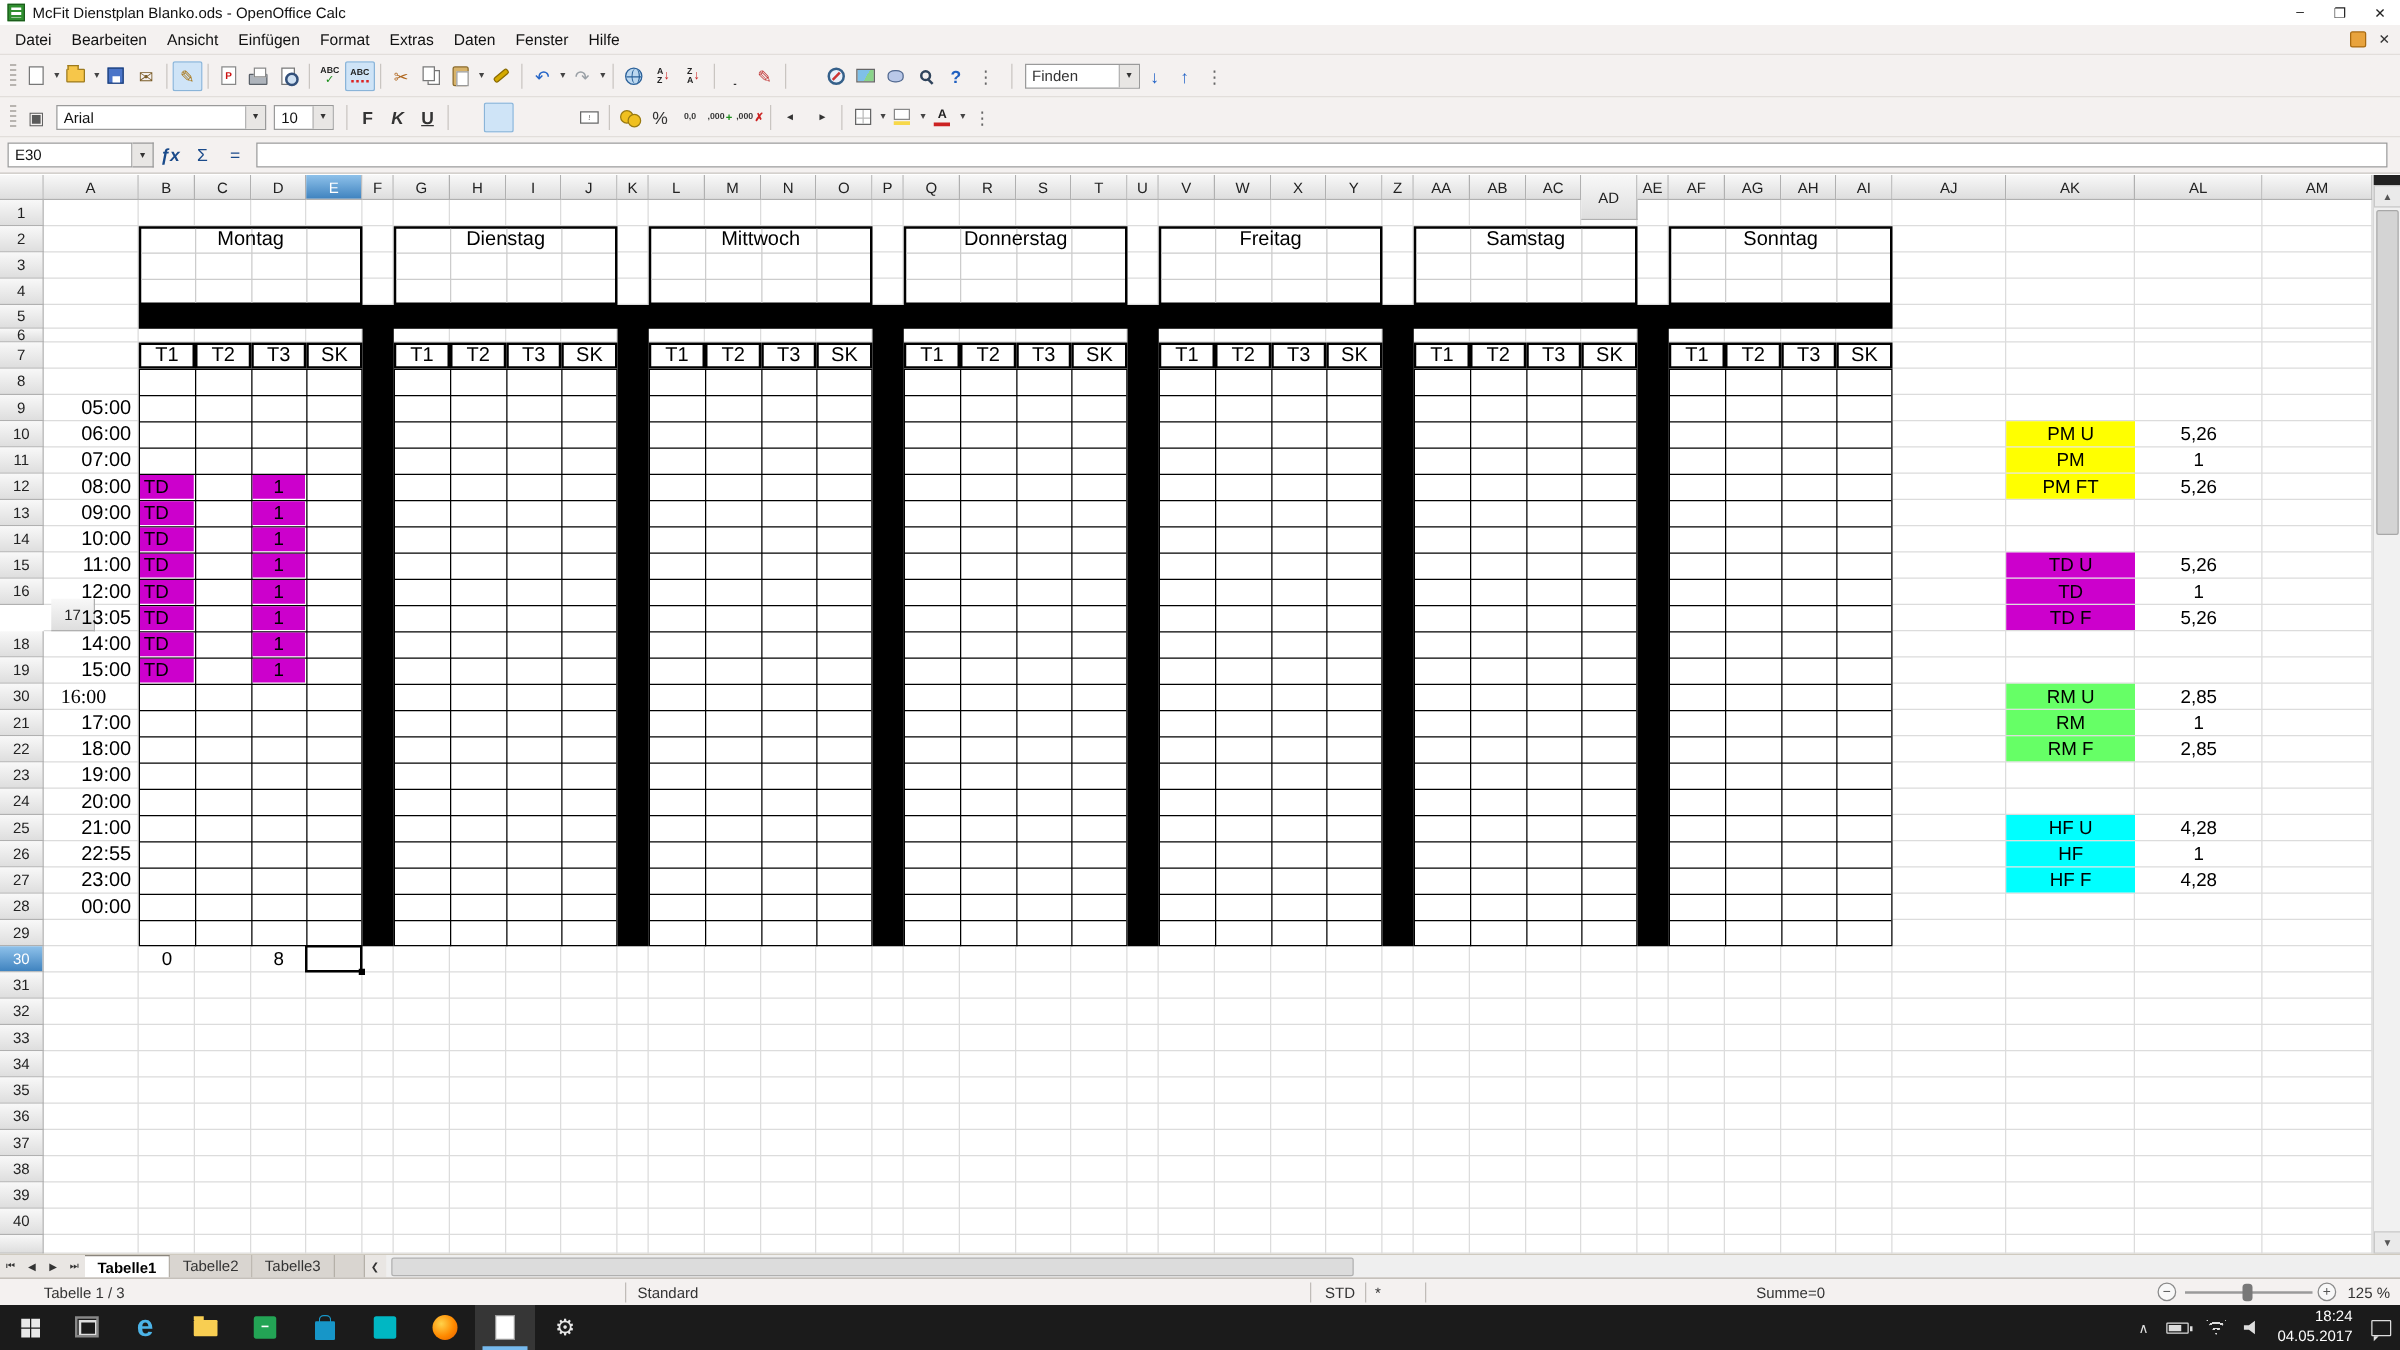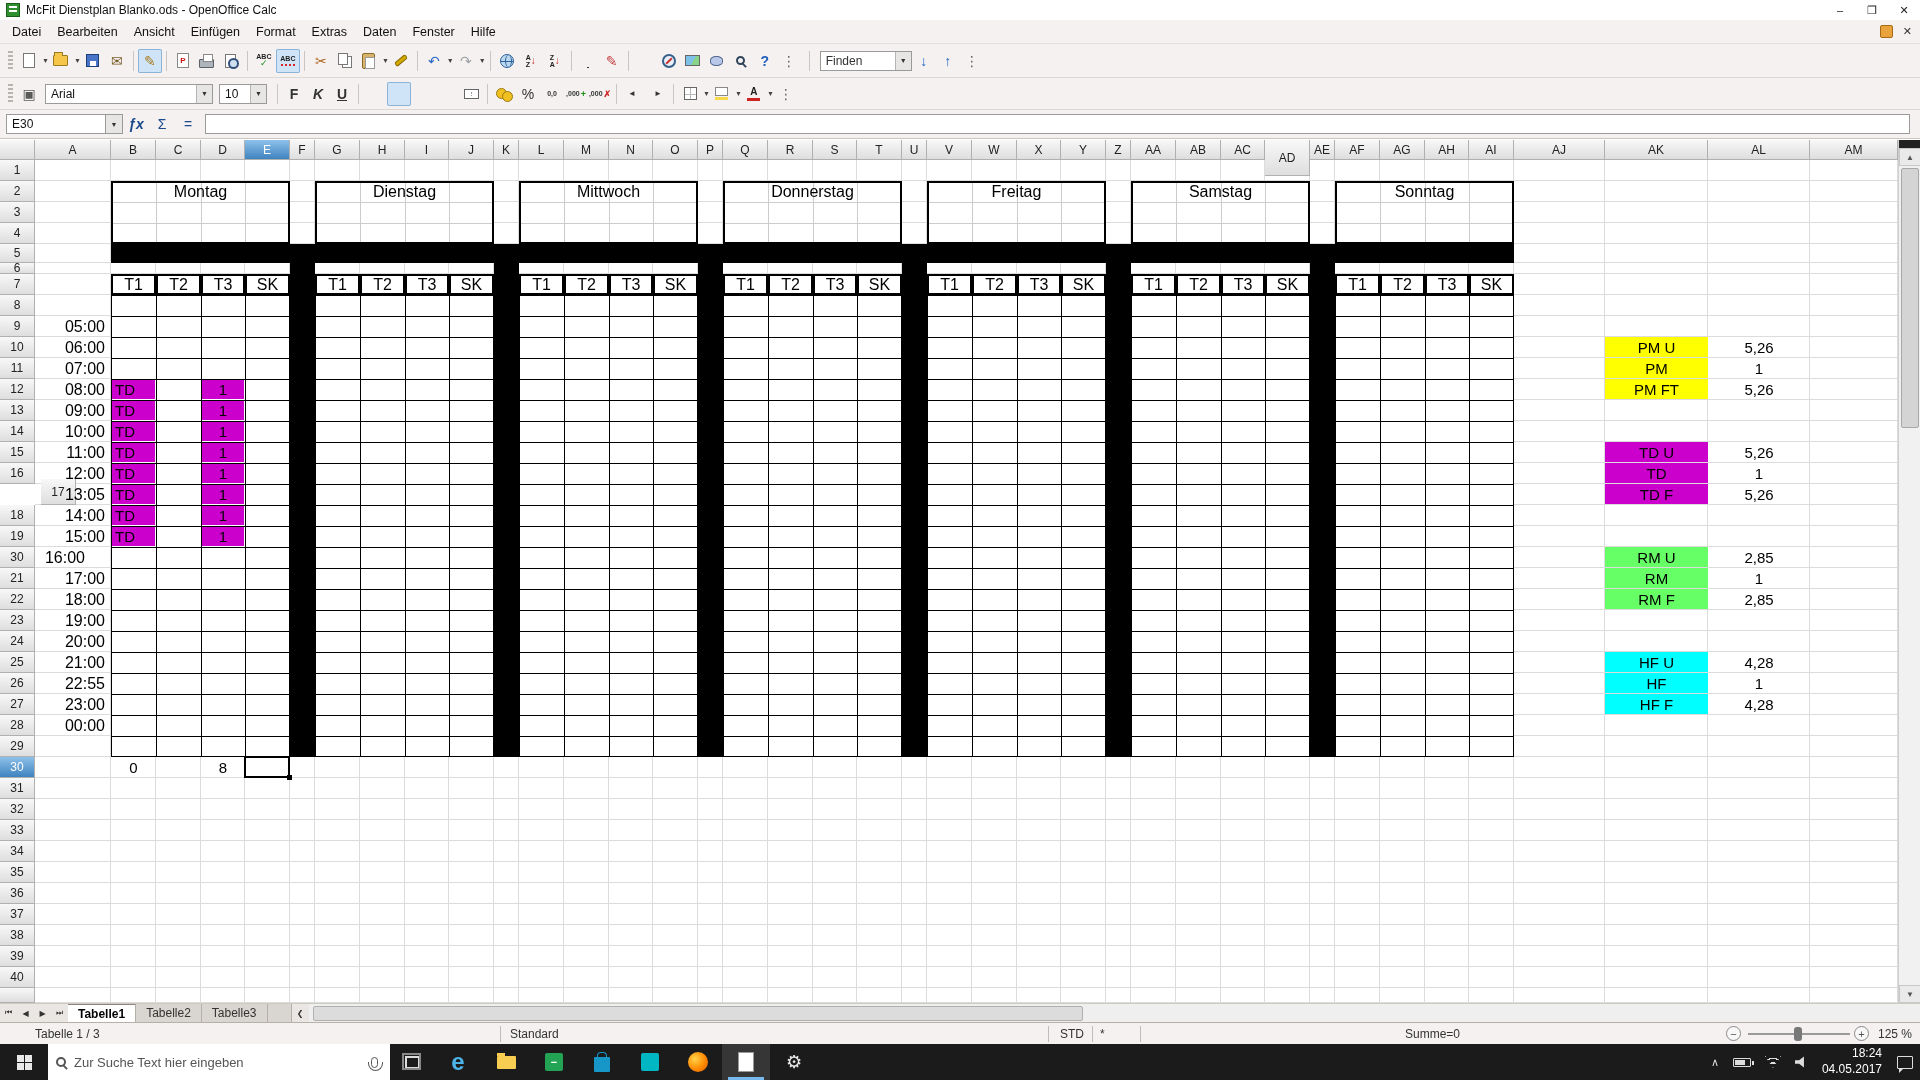--- a/index.html
+++ b/index.html
@@ -881,21 +881,21 @@
     <div class="time-cell" style="left: 35px; top: 197px; width: 76px; height: 21px; position: absolute;">06:00</div>
     <div class="time-cell" style="left: 35px; top: 218px; width: 76px; height: 21px; position: absolute;">07:00</div>
     <div class="time-cell" style="left: 35px; top: 239px; width: 76px; height: 21px; position: absolute;">08:00</div>
     <div class="time-cell" style="left: 35px; top: 260px; width: 76px; height: 21px; position: absolute;">09:00</div>
     <div class="time-cell" style="left: 35px; top: 281px; width: 76px; height: 21px; position: absolute;">10:00</div>
     <div class="time-cell" style="left: 35px; top: 302px; width: 76px; height: 21px; position: absolute;">11:00</div>
     <div class="time-cell" style="left: 35px; top: 323px; width: 76px; height: 21px; position: absolute;">12:00</div>
     <div class="time-cell" style="left: 35px; top: 344px; width: 76px; height: 21px; position: absolute;">13:05</div>
     <div class="time-cell" style="left: 35px; top: 365px; width: 76px; height: 21px; position: absolute;">14:00</div>
     <div class="time-cell" style="left: 35px; top: 386px; width: 76px; height: 21px; position: absolute;">15:00</div>
-    <div class="time-cell" style="left: 35px; top: 407px; width: 56px; height: 21px; position: absolute;">16:00</div>
+    <div class="time-cell" style="left: 35px; top: 407px; width: 56px; height: 21px; position: absolute; font-family: Liberation Serif, serif;">16:00</div>
     <div class="time-cell" style="left: 35px; top: 428px; width: 76px; height: 21px; position: absolute;">17:00</div>
     <div class="time-cell" style="left: 35px; top: 449px; width: 76px; height: 21px; position: absolute;">18:00</div>
     <div class="time-cell" style="left: 35px; top: 470px; width: 76px; height: 21px; position: absolute;">19:00</div>
     <div class="time-cell" style="left: 35px; top: 491px; width: 76px; height: 21px; position: absolute;">20:00</div>
     <div class="time-cell" style="left: 35px; top: 512px; width: 76px; height: 21px; position: absolute;">21:00</div>
     <div class="time-cell" style="left: 35px; top: 533px; width: 76px; height: 21px; position: absolute;">22:55</div>
     <div class="time-cell" style="left: 35px; top: 554px; width: 76px; height: 21px; position: absolute;">23:00</div>
     <div class="time-cell" style="left: 35px; top: 575px; width: 76px; height: 21px; position: absolute;">00:00</div>
     <div class="sched-cell" style="left: 112px; top: 240px; width: 43px; height: 19px; position: absolute; background: rgb(204, 0, 204); justify-content: flex-start; padding-left: 3px;">TD</div>
     <div class="sched-cell" style="left: 112px; top: 261px; width: 43px; height: 19px; position: absolute; background: rgb(204, 0, 204); justify-content: flex-start; padding-left: 3px;">TD</div>
@@ -983,25 +983,20 @@
 
 <div id="taskbar">
   <div id="start-btn">
     <div id="start-flag">
         <span></span>
         <span></span>
         <span></span>
         <span></span>
       </div>
   </div>
-  <div id="search-box">
-    <div id="search-glyph"></div>
-    <div id="search-text">Zur Suche Text hier eingeben</div>
-    <div id="mic-icon"></div>
-  </div>
   <div id="taskview-btn">
       <div class="tv"></div>
     </div>
   <div id="task-apps" style="display:flex;">
       <div class="task-app">
         <div class="a-edge">e</div>
       </div>
       <div class="task-app">
         <div class="a-folder"></div>
       </div>

